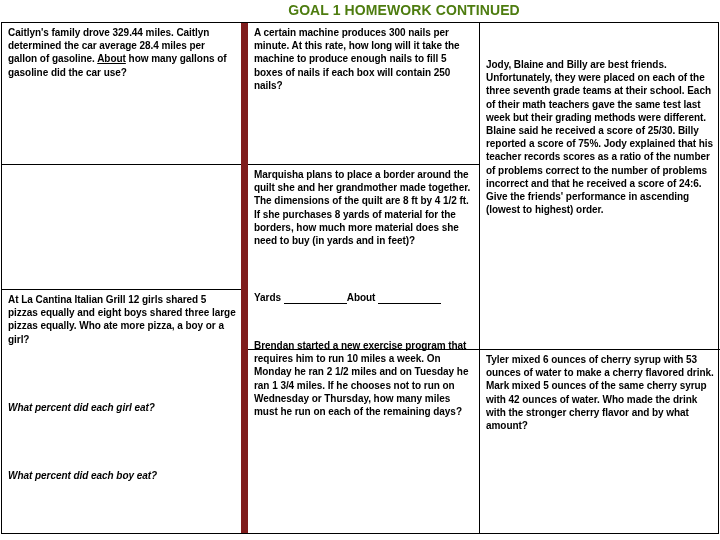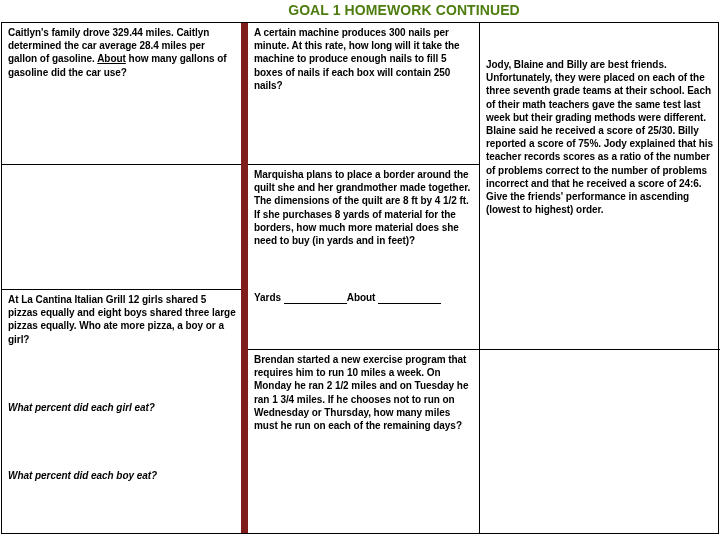--- a/index.html
+++ b/index.html
@@ -116,31 +116,34 @@
       <div class="cell" style="top:142px; height:184px;">
         <span>Marquisha plans to place a border around the quilt she and her grandmother made together.  The dimensions of the quilt are 8 ft by 4 1/2 ft.  If she purchases 8 yards of material for the borders, how much more material does she need to buy (in yards and in feet)?</span>
         <span class="spacer-block" style="height:44px;"></span>
         <span>Yards</span>
         <span class="blank-line" style="width:63px;"></span><span>About</span>
         <span class="blank-line" style="width:63px;"></span>
       </div>
 
       <div class="hrule" style="top:326px;"></div>
 
-      <div class="cell" style="top:327px; bottom:0;">
+      <div class="cell" style="top:313px; bottom:0;">
         <span>Brendan started a new exercise program that requires him to run 10 miles a week. On Monday he ran 2 1/2 miles and on Tuesday he ran 1 3/4 miles.  If he chooses not to run on Wednesday or Thursday, how many miles must he run on each of the remaining days?</span>
       </div>
 
     </div>
 
     <div class="col col-right">
 
       <div class="cell" style="top:0; height:326px;margin-top:32px;">
         <span>Jody, Blaine and Billy are best friends.  Unfortunately, they were placed on each of the three seventh grade teams at their school.  Each of their math teachers gave the same test last week but their grading methods were different.  Blaine said he received a score of 25/30.  Billy reported a score of 75%.  Jody explained that his teacher records scores as a ratio of the number of problems correct to the number of problems incorrect and that he received a score of 24:6.  Give the friends' performance in ascending (lowest to highest) order.</span>
       </div>
 
       <div class="hrule" style="top:326px;"></div>
 
+      <div class="cell" style="top:327px; bottom:0;">
+        <span>Tyler mixed 6 ounces of cherry syrup with 53 ounces of water to make a cherry flavored drink.  Mark mixed 5 ounces of the same cherry syrup with 42 ounces of water.  Who made the drink with the stronger cherry flavor and by what amount?</span>
+      </div>
 
     </div>
 
   </div>
 </div>
 
 </body></html>

